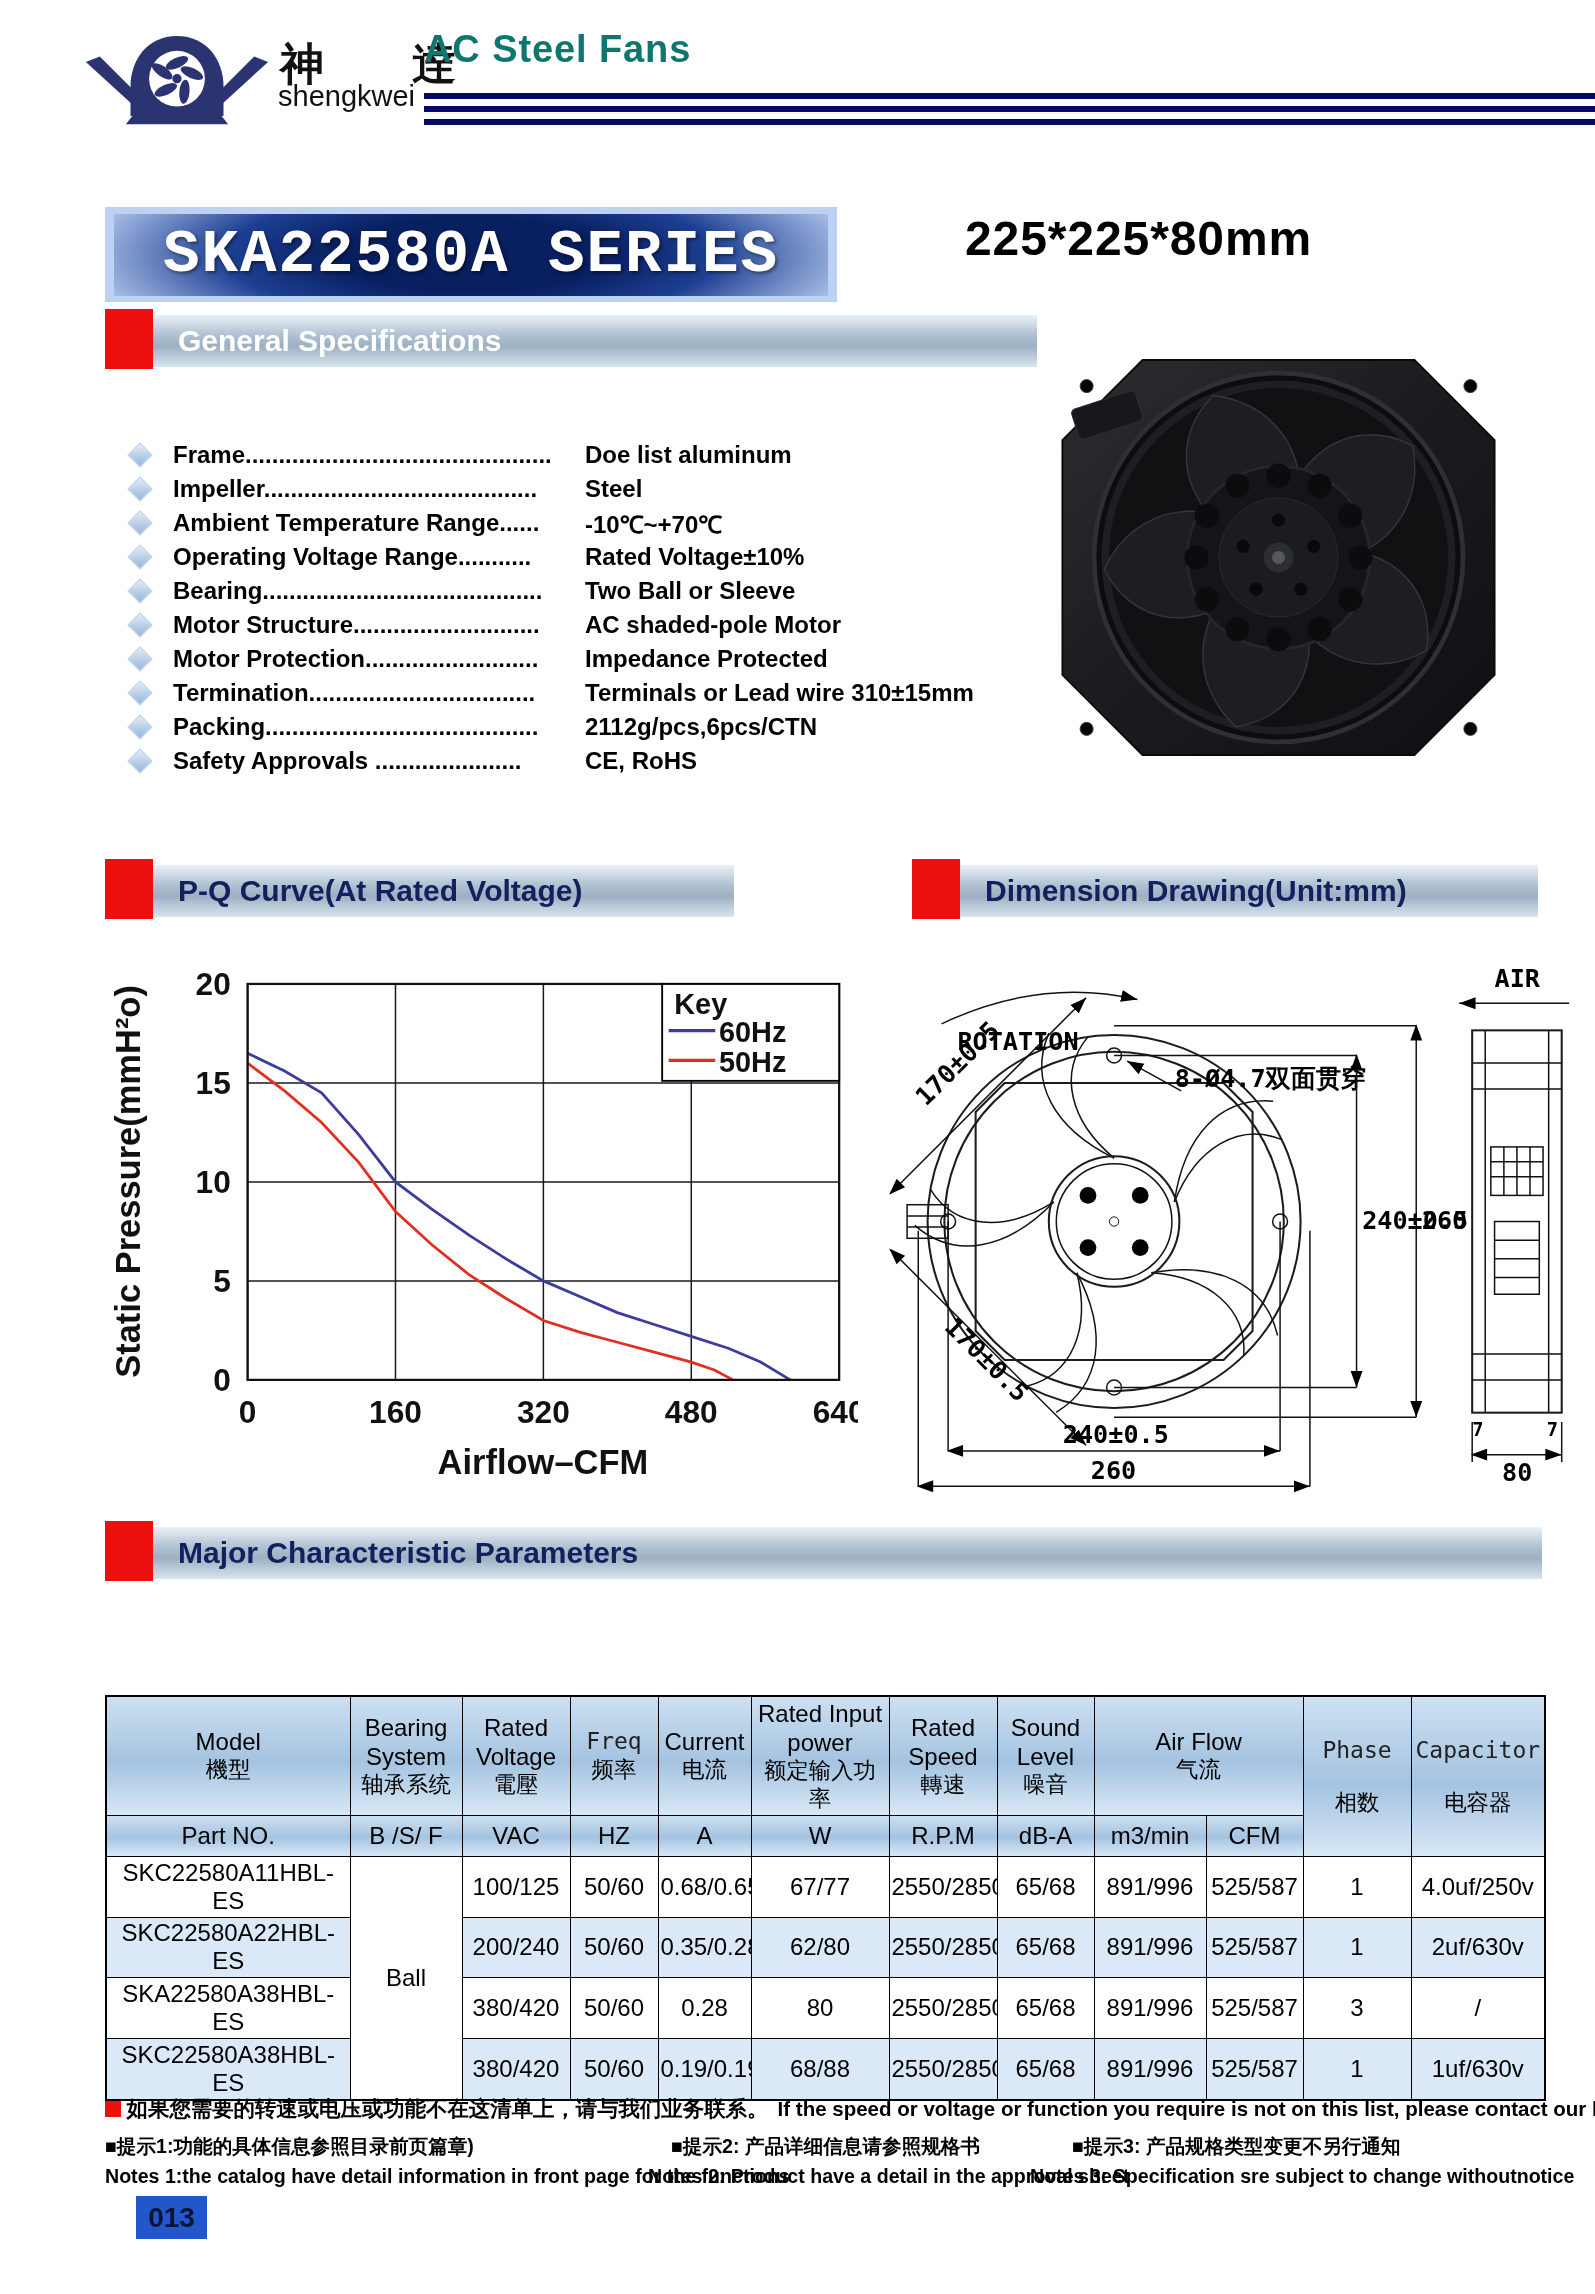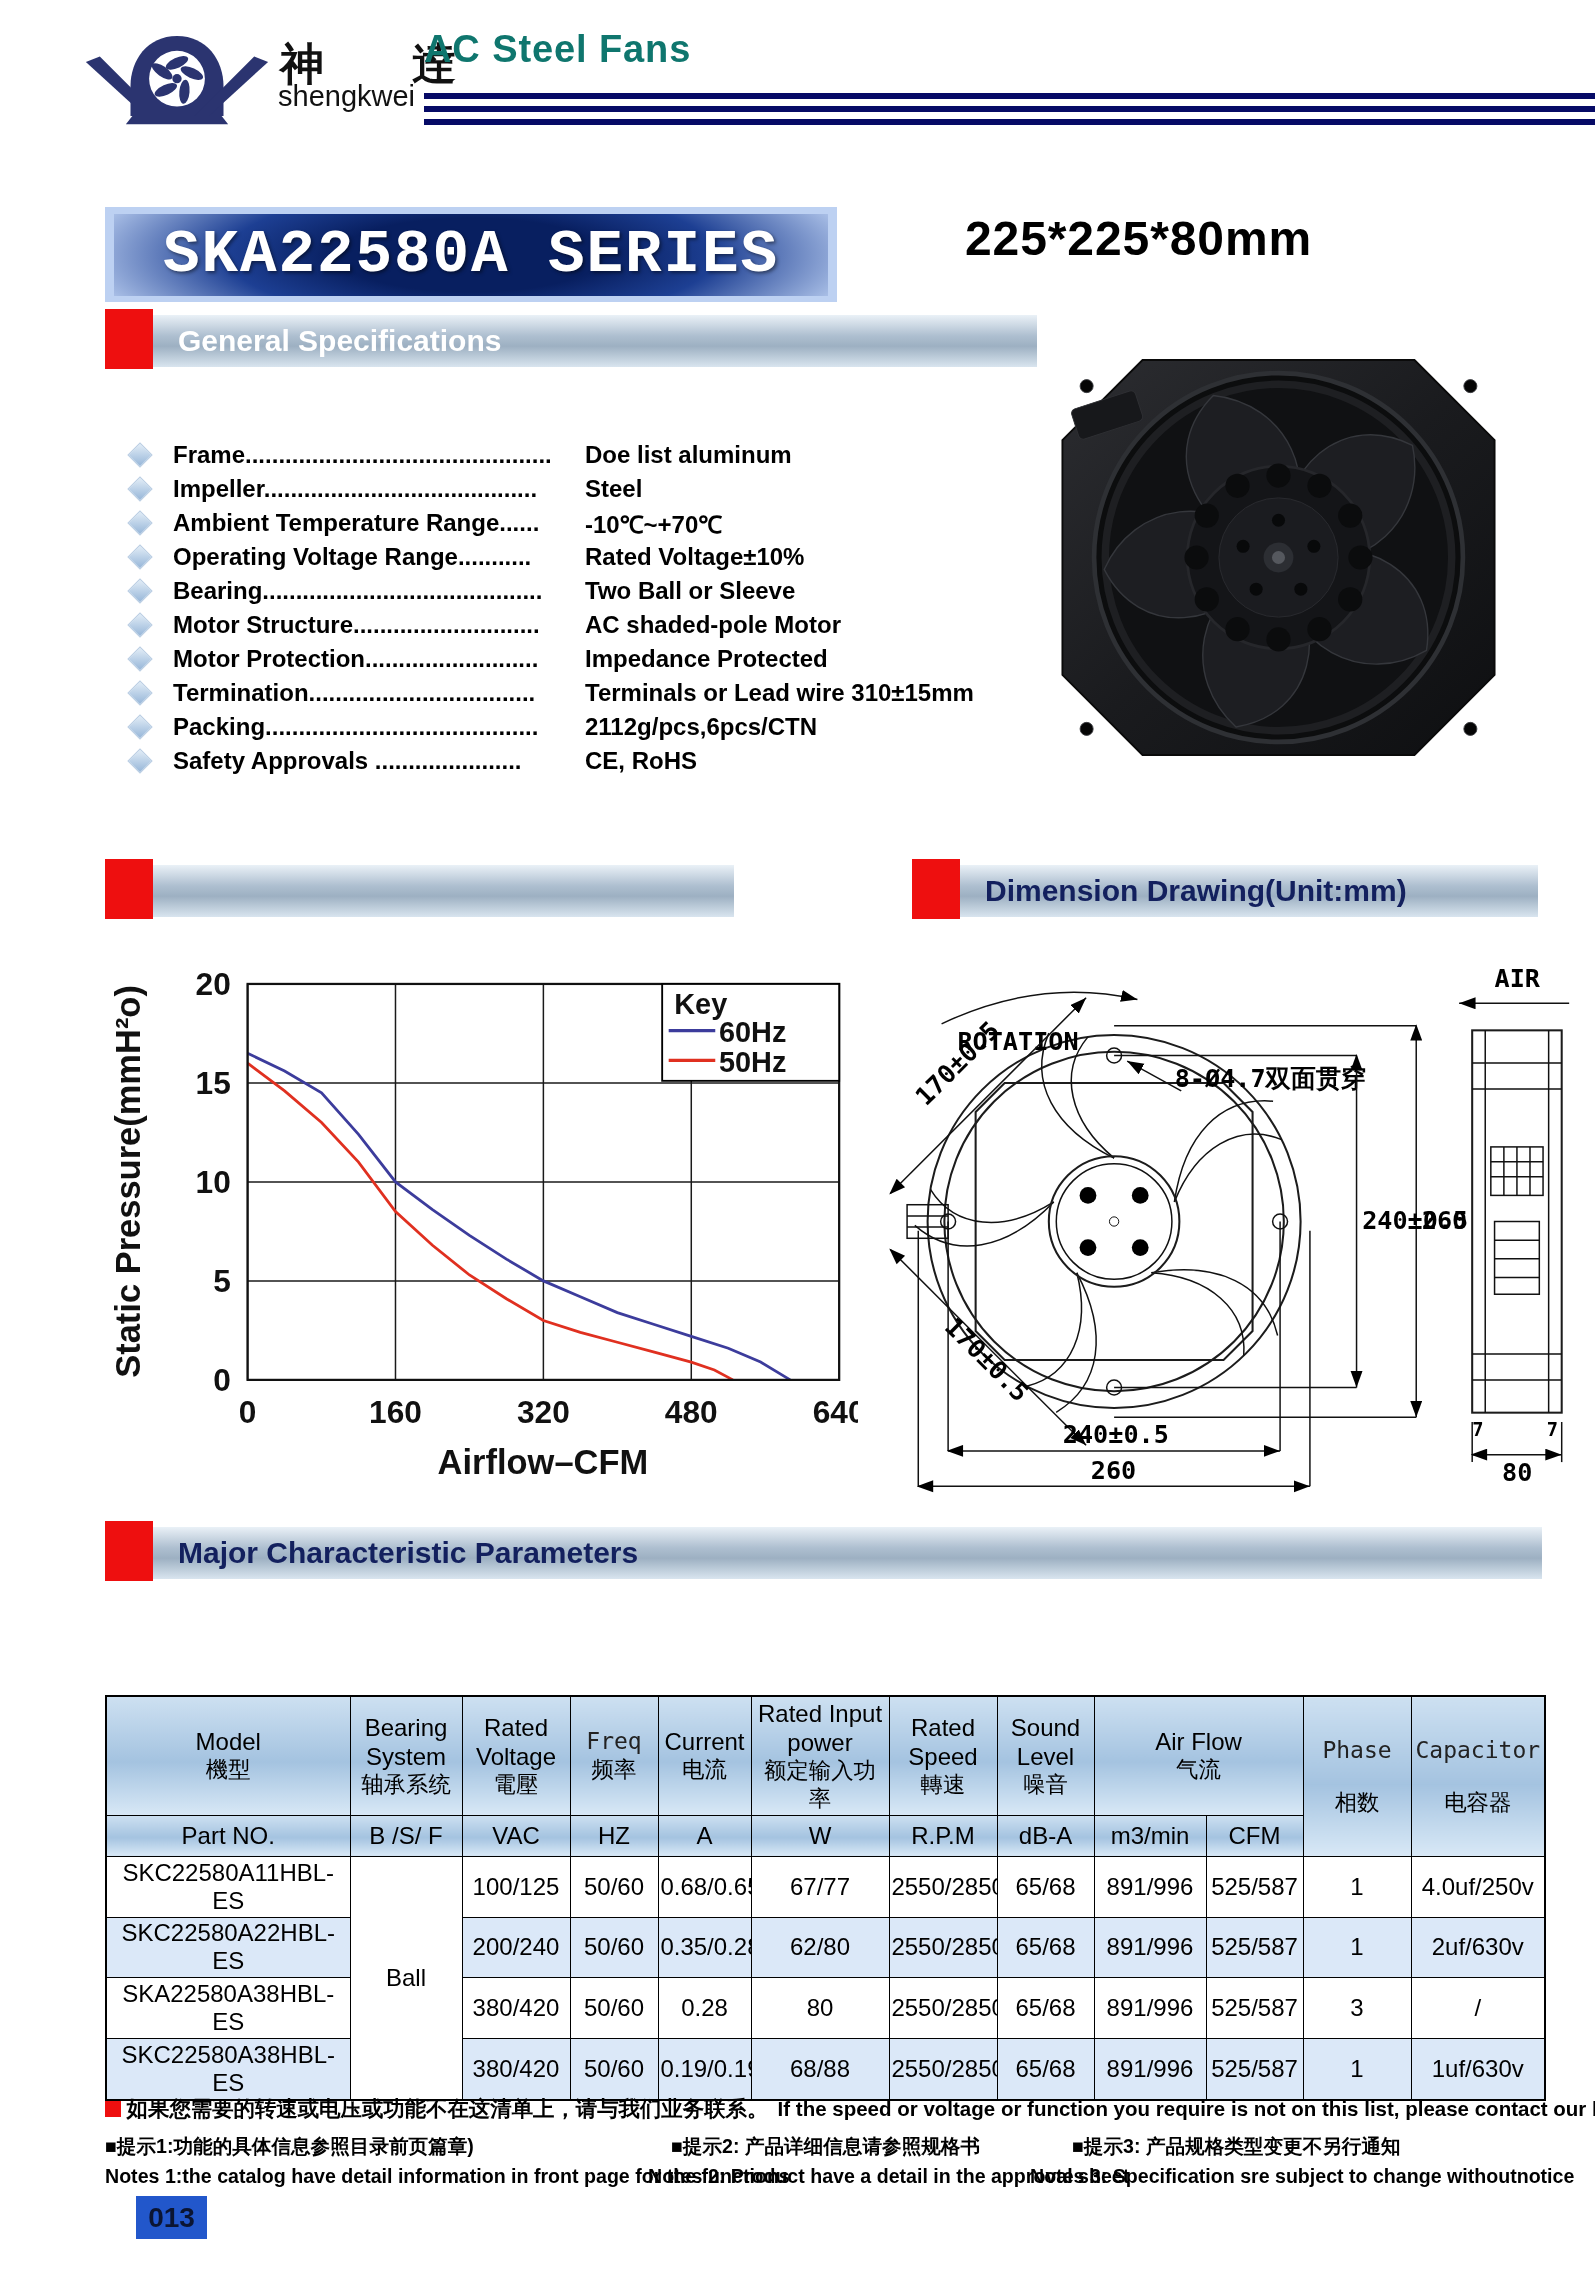--- a/index.html
+++ b/index.html
@@ -228,20 +228,21 @@
       <circle cx="222" cy="260" r="7"></circle>
         <circle cx="208" cy="214" r="7"></circle>
     </g>
     <circle cx="246" cy="226" r="16" fill="#2c2e33"></circle>
     <circle cx="246" cy="226" r="7" fill="#55585e"></circle>
   </g>
 </svg>
 
 <div class="abs bar bar-navy bar-pq">
   <span class="red-block"></span>
+  <span class="bar-text">P-Q Curve(At Rated Voltage)</span>
 </div>
 <div class="abs bar bar-navy bar-dim">
   <span class="red-block"></span>
   <span class="bar-text">Dimension Drawing(Unit:mm)</span>
 </div>
 
 <div class="abs chart-wrap">
   <svg width="755" height="545" viewBox="0 0 810 585">
     <g id="plot-g">
         <line class="grid" x1="155" y1="30" x2="155" y2="455"></line>

